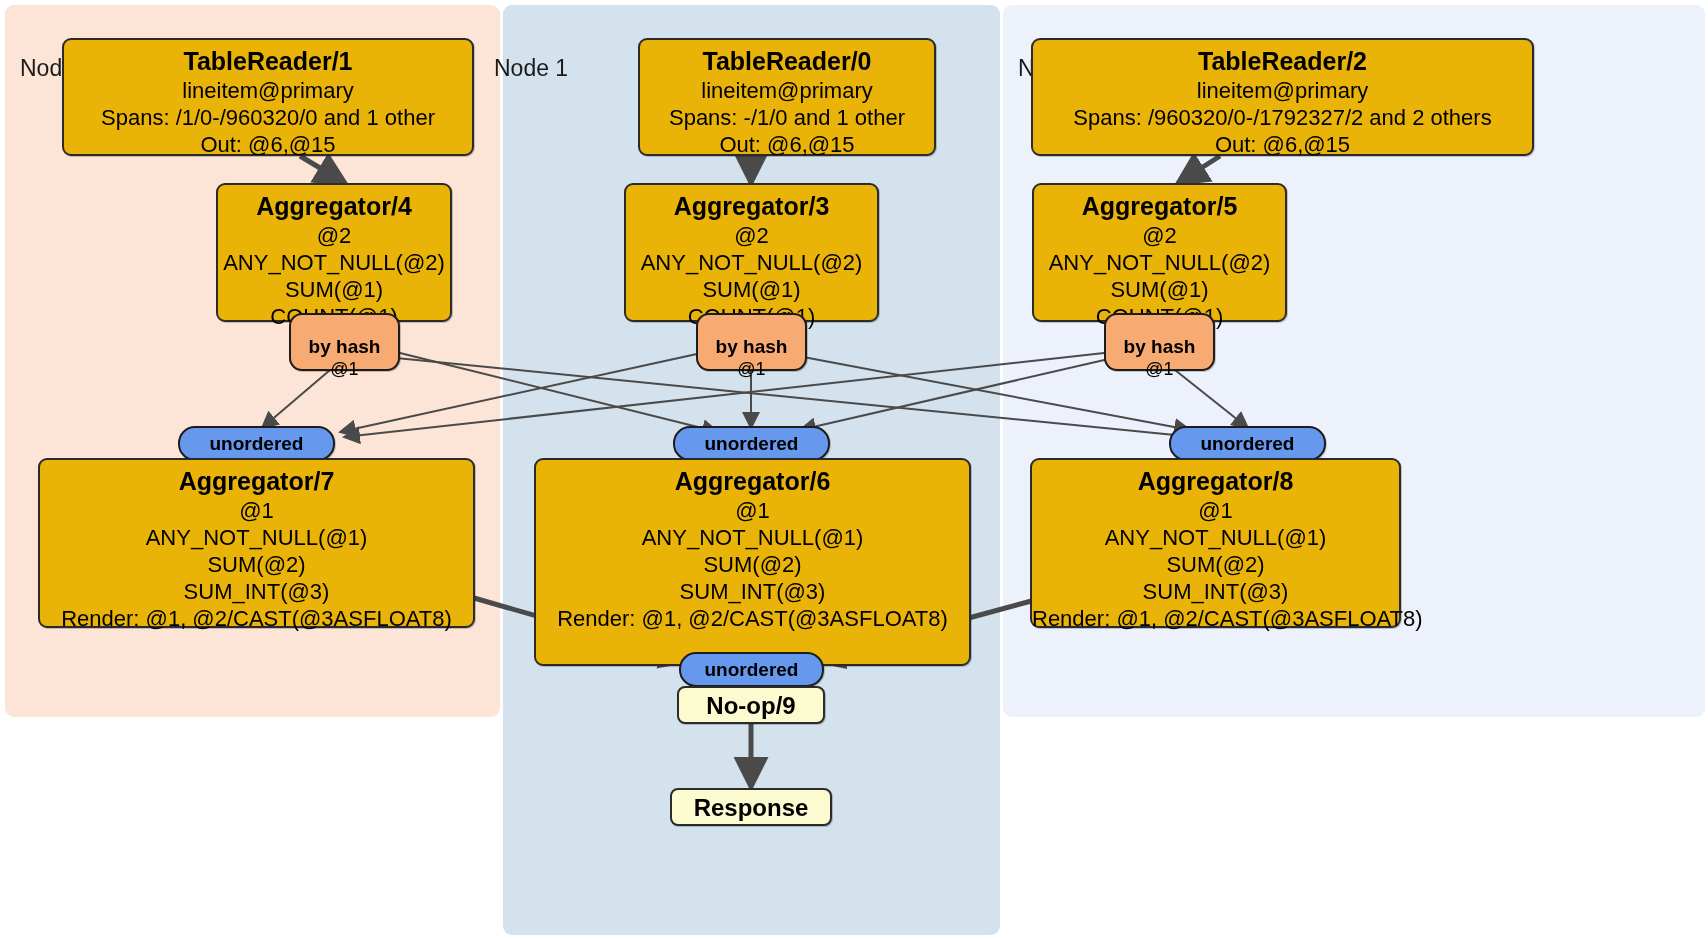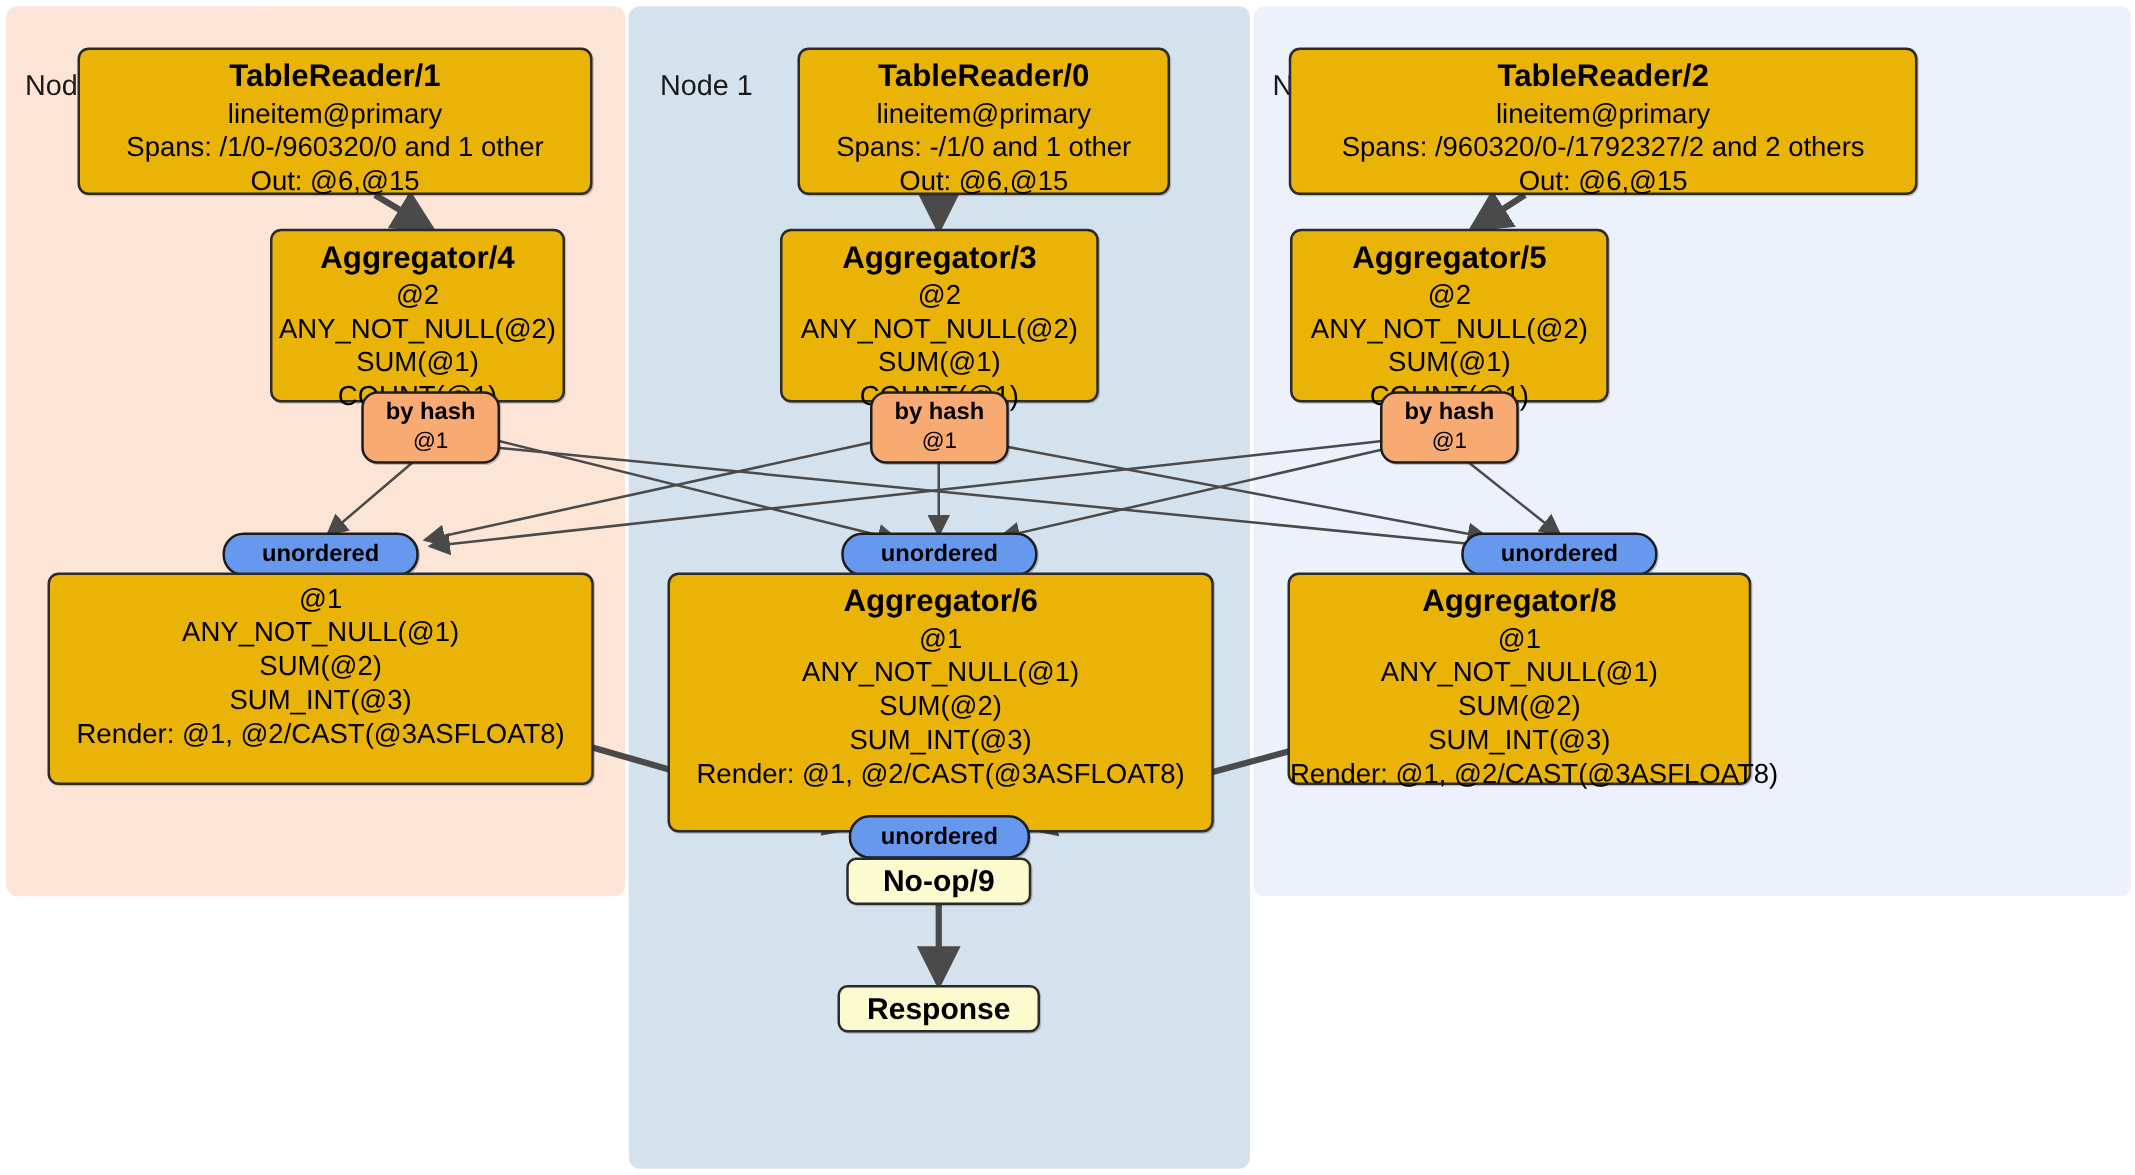--- a/index.html
+++ b/index.html
@@ -33,21 +33,21 @@
     border:2px solid #1c1c1c;
     text-align:center;
     color:#000;
     box-shadow:1px 1px 0 rgba(0,0,0,.20);
   }
   .badge-hash{
     background:#f7ab73;
     border-radius:13px;
     font-size:19px;
     line-height:23px;
-    padding-top:3px;
+    padding-top:20px;
   }
   .badge-hash .b1{font-weight:bold;display:block;}
   .badge-hash .b2{display:block;font-size:18px;}
   .badge-unordered{
     background:#6699ee;
     border-radius:17px;
     font-weight:bold;
     font-size:19px;
     line-height:32px;
   }
@@ -69,21 +69,21 @@
 </head>
 <body>
 
 <div id="stage">
 
   <div class="node-panel" style="left:5px;top:5px;width:495px;height:712px;background:#fce5d6;"></div>
   <div class="node-panel" style="left:503px;top:5px;width:497px;height:930px;background:#d3e2ec;"></div>
   <div class="node-panel" style="left:1003px;top:5px;width:702px;height:712px;background:#ecf1fb;"></div>
 
   <div class="node-label" style="left:20px;top:10px;">Node 3</div>
-  <div class="node-label" style="left:528px;top:10px;">Node 1</div>
+  <div class="node-label" style="left:494px;top:10px;">Node 1</div>
   <div class="node-label" style="left:1018px;top:10px;">Node 2</div>
 
   <svg class="edges" viewBox="0 0 1708 940">
     <defs>
       <marker id="ah-thin" markerWidth="9" markerHeight="9" refX="8" refY="4.5" orient="auto">
         <path d="M0,0 L9,4.5 L0,9 z" fill="#4a4a4a"></path>
       </marker>
       <marker id="ah-thick" markerWidth="7" markerHeight="7" refX="6" refY="3.5" orient="auto">
         <path d="M0,0 L7,3.5 L0,7 z" fill="#4a4a4a"></path>
       </marker>
@@ -168,20 +168,21 @@
   <div class="badge badge-hash" style="left:1104px;top:313px;width:111px;height:58px;">
     <span class="b1">by hash</span>
     <span class="b2">@1</span>
   </div>
 
   <div class="badge badge-unordered" style="left:178px;top:426px;width:157px;height:35px;">unordered</div>
   <div class="badge badge-unordered" style="left:673px;top:426px;width:157px;height:35px;">unordered</div>
   <div class="badge badge-unordered" style="left:1169px;top:426px;width:157px;height:35px;">unordered</div>
 
   <div class="proc" style="left:38px;top:458px;width:437px;height:170px;">
+    <span class="ttl">Aggregator/7</span>
     <span class="ln">@1</span>
     <span class="ln">ANY_NOT_NULL(@1)</span>
     <span class="ln">SUM(@2)</span>
     <span class="ln">SUM_INT(@3)</span>
     <span class="ln">Render: @1, @2/CAST(@3ASFLOAT8)</span>
   </div>
 
   <div class="proc" style="left:534px;top:458px;width:437px;height:208px;">
     <span class="ttl">Aggregator/6</span>
     <span class="ln">@1</span>

